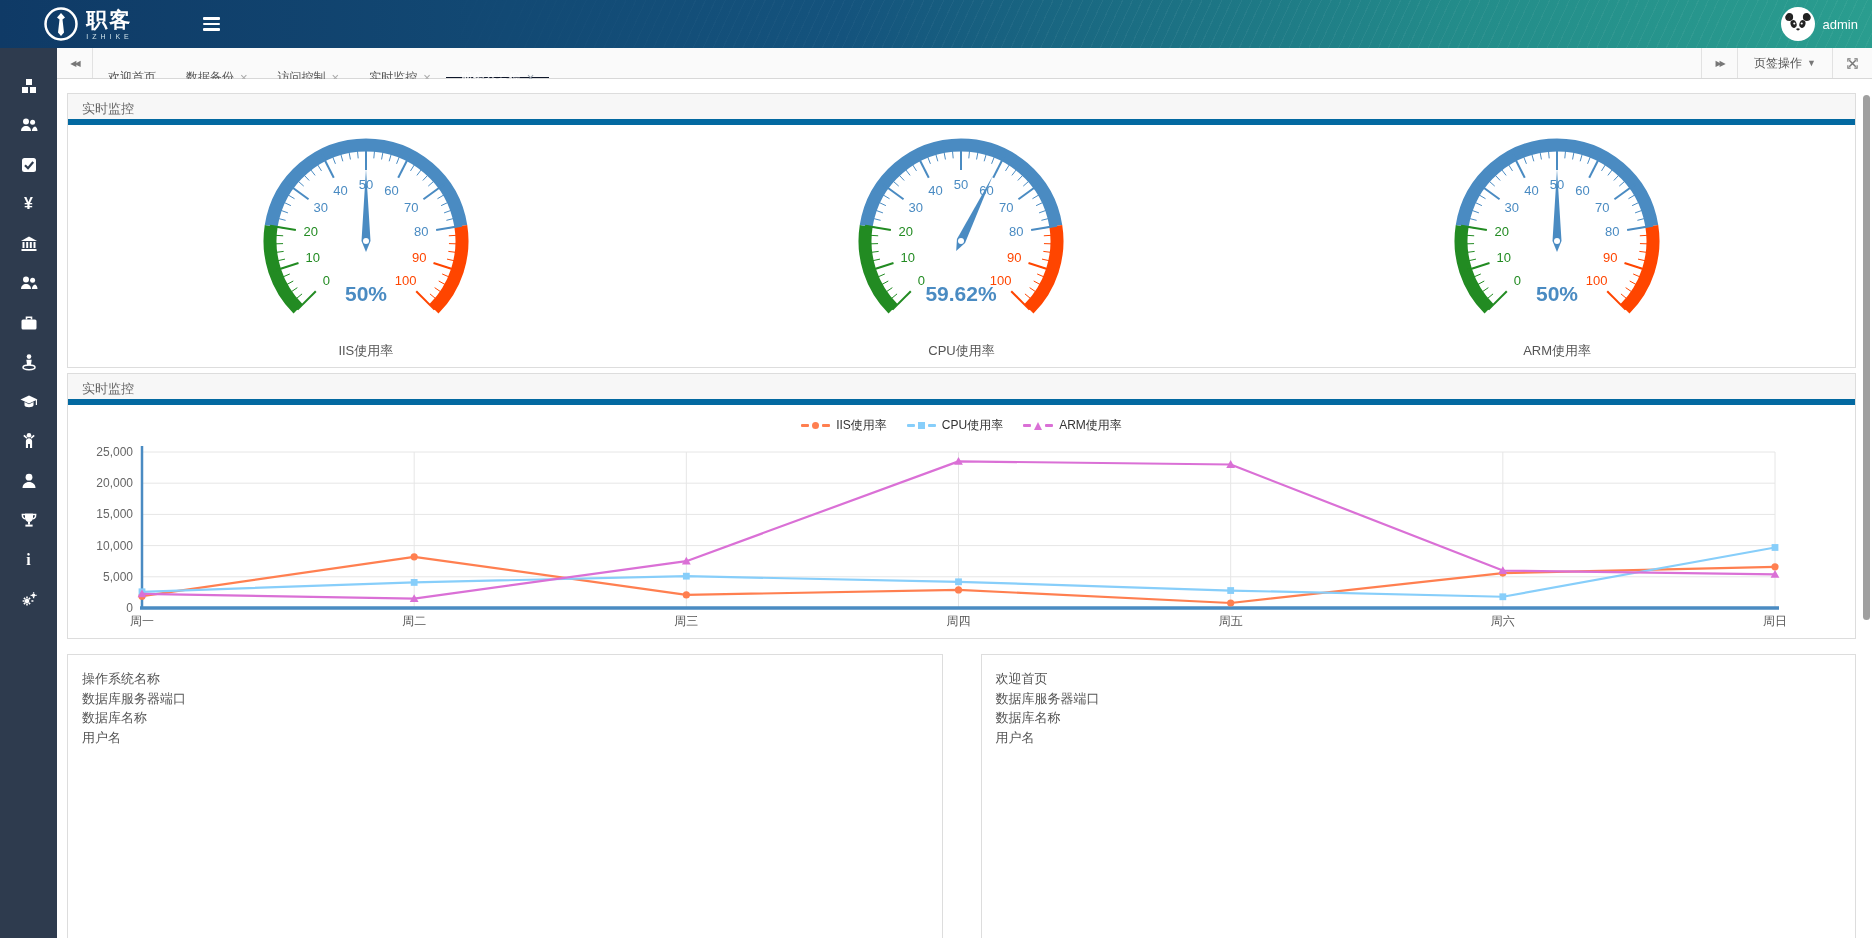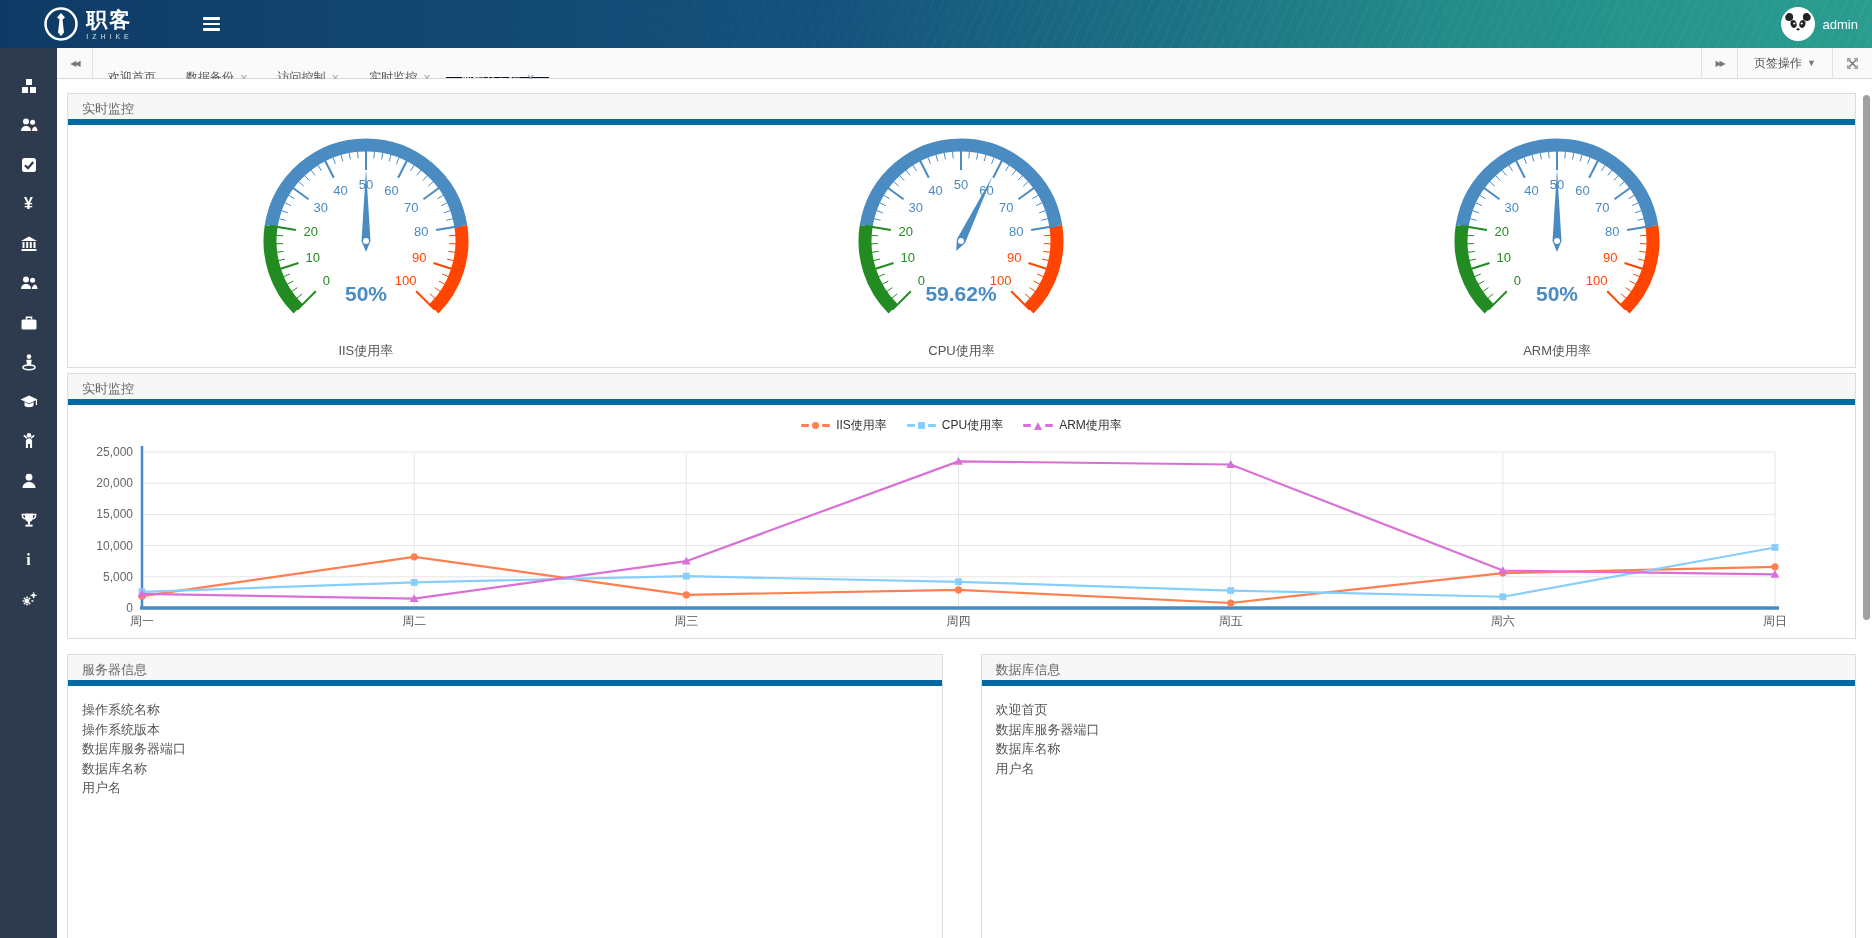--- a/index.html
+++ b/index.html
@@ -590,31 +590,28 @@
               <polygon points="616.3333333333334,118.8 611.9333333333334,126.60000000000001 620.7333333333333,126.60000000000001" fill="#da70d6"></polygon>
               <polygon points="888.5,18.960000000000015 884.1,26.760000000000012 892.9,26.760000000000012" fill="#da70d6"></polygon>
               <polygon points="1160.6666666666667,22.07999999999999 1156.2666666666667,29.87999999999999 1165.0666666666668,29.87999999999999" fill="#da70d6"></polygon>
               <polygon points="1432.8333333333333,128.16 1428.4333333333332,135.96 1437.2333333333333,135.96" fill="#da70d6"></polygon>
               <polygon points="1705,131.904 1700.6,139.704 1709.4,139.704" fill="#da70d6"></polygon>
             </svg></div>
       </section>
 
       <div class="bottom-row">
         <section class="panel panel-info">
-          <div class="panel-hd">服务器信息</div>
           <div class="info-list">
             <div>操作系统名称</div>
-            <div>操作系统版本</div>
             <div>数据库服务器端口</div>
             <div>数据库名称</div>
             <div>用户名</div>
           </div>
         </section>
         <section class="panel panel-info">
-          <div class="panel-hd">数据库信息</div>
           <div class="info-list">
             <div>欢迎首页</div>
             <div>数据库服务器端口</div>
             <div>数据库名称</div>
             <div>用户名</div>
           </div>
         </section>
       </div>
 
       <div class="scrollbar">

